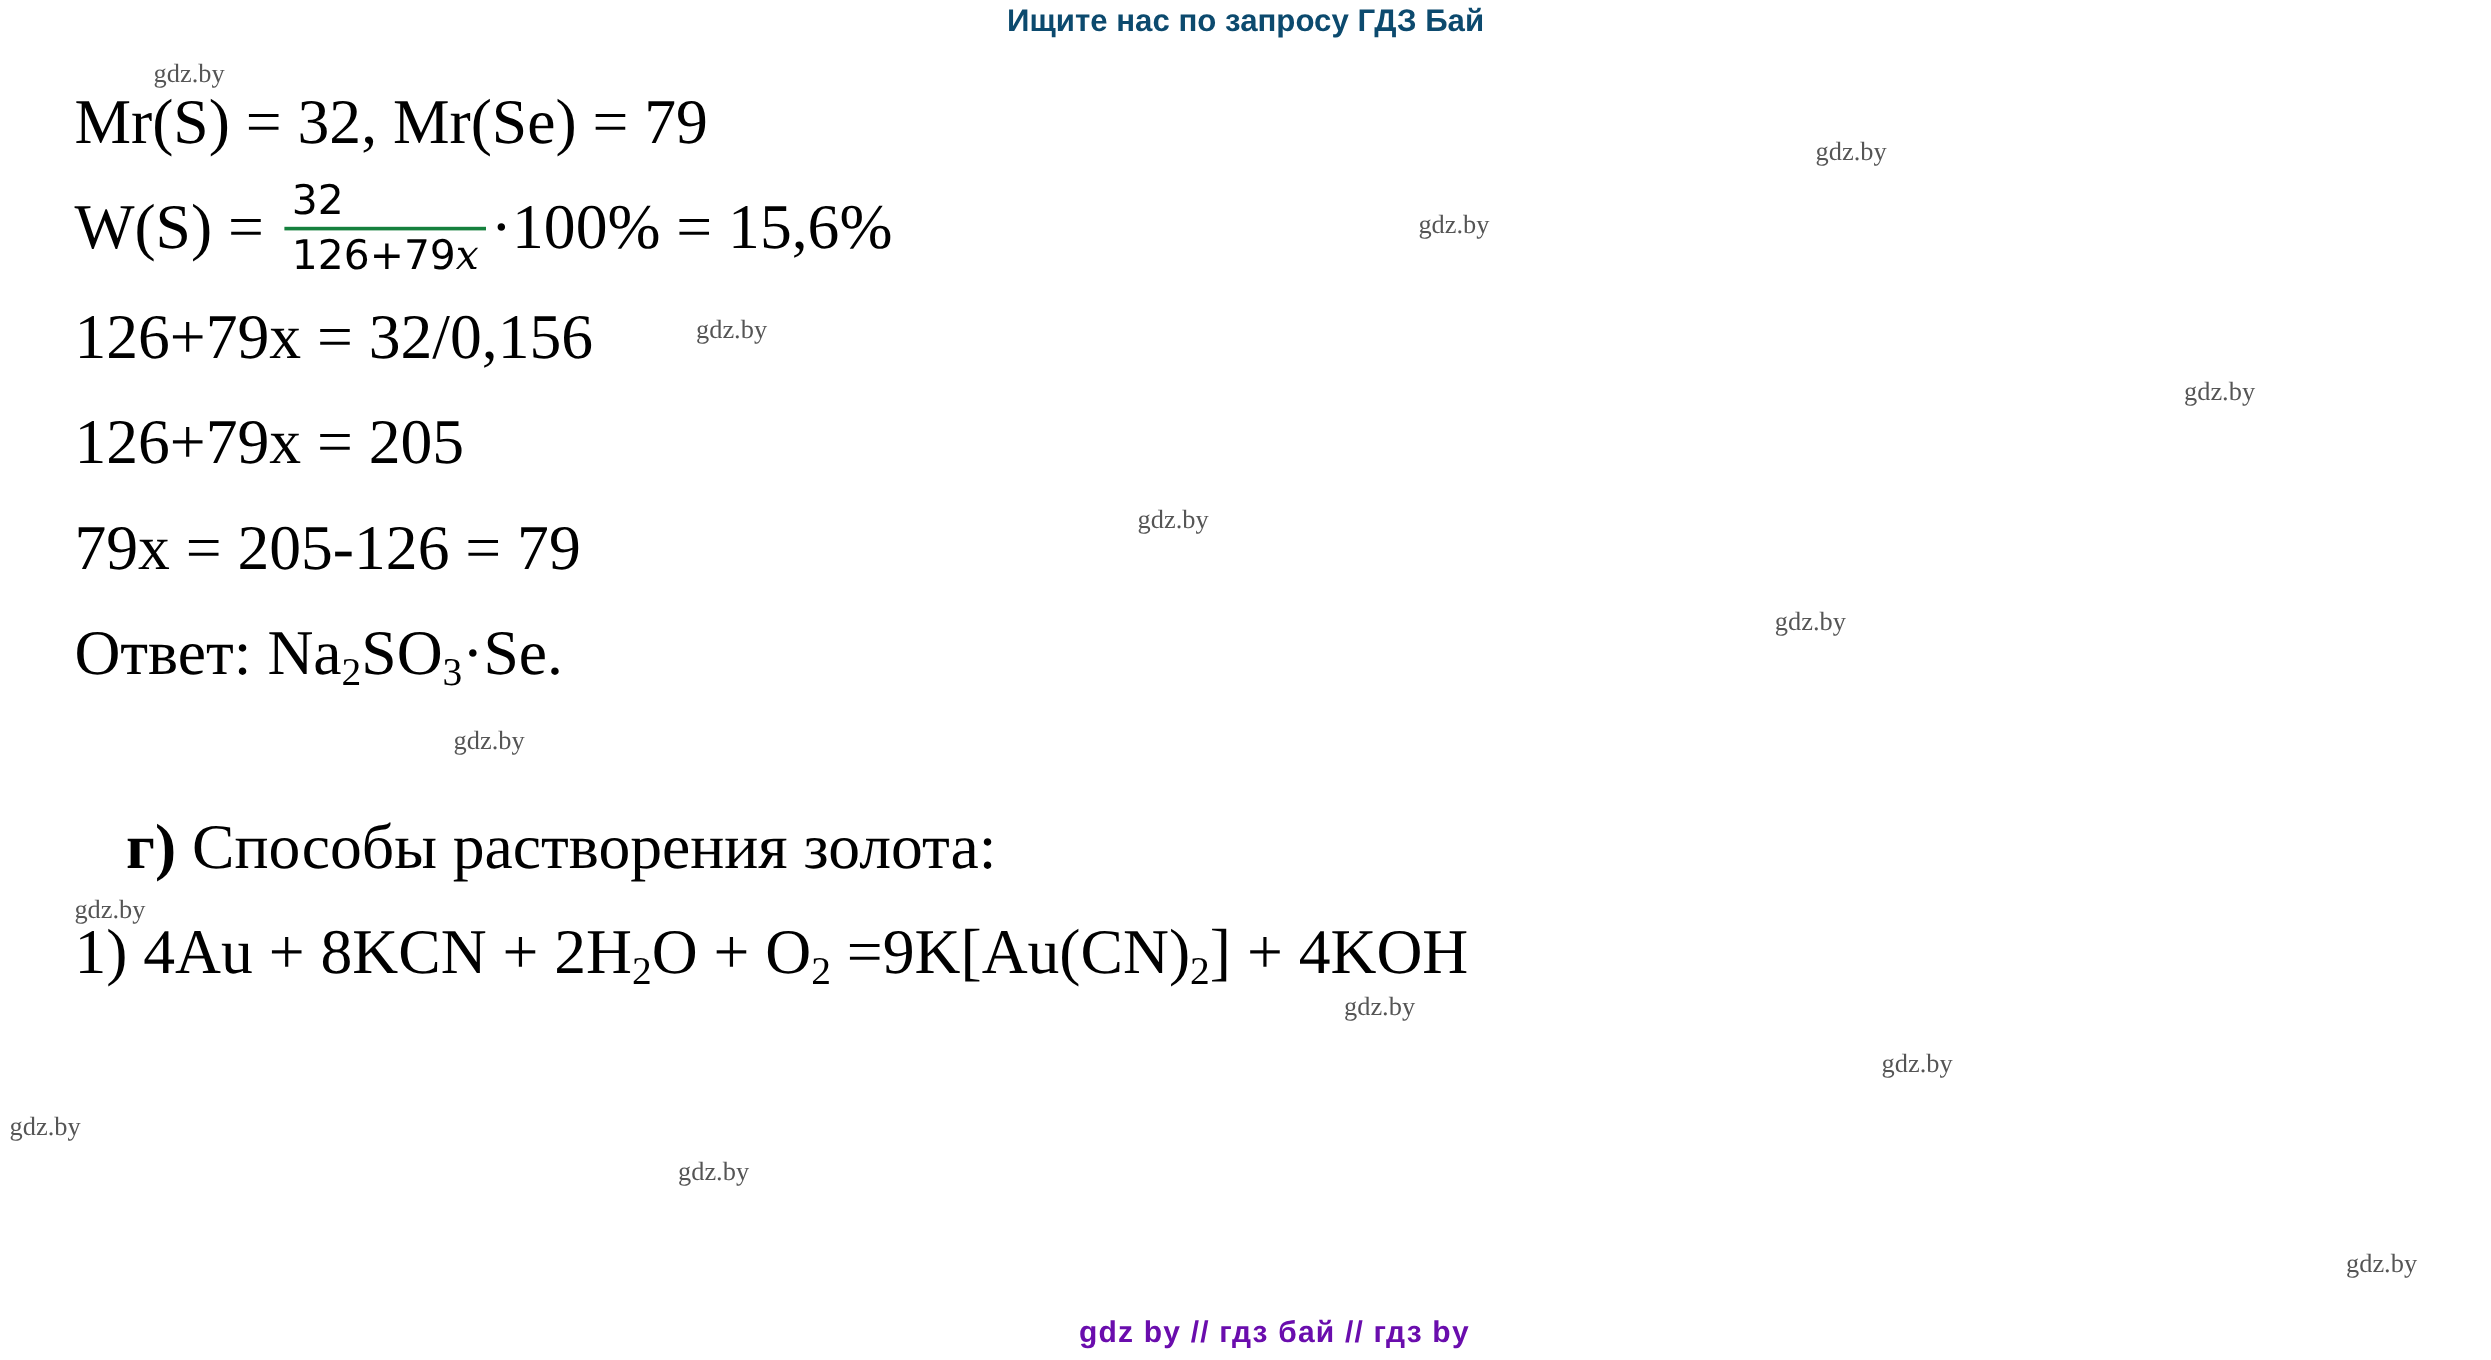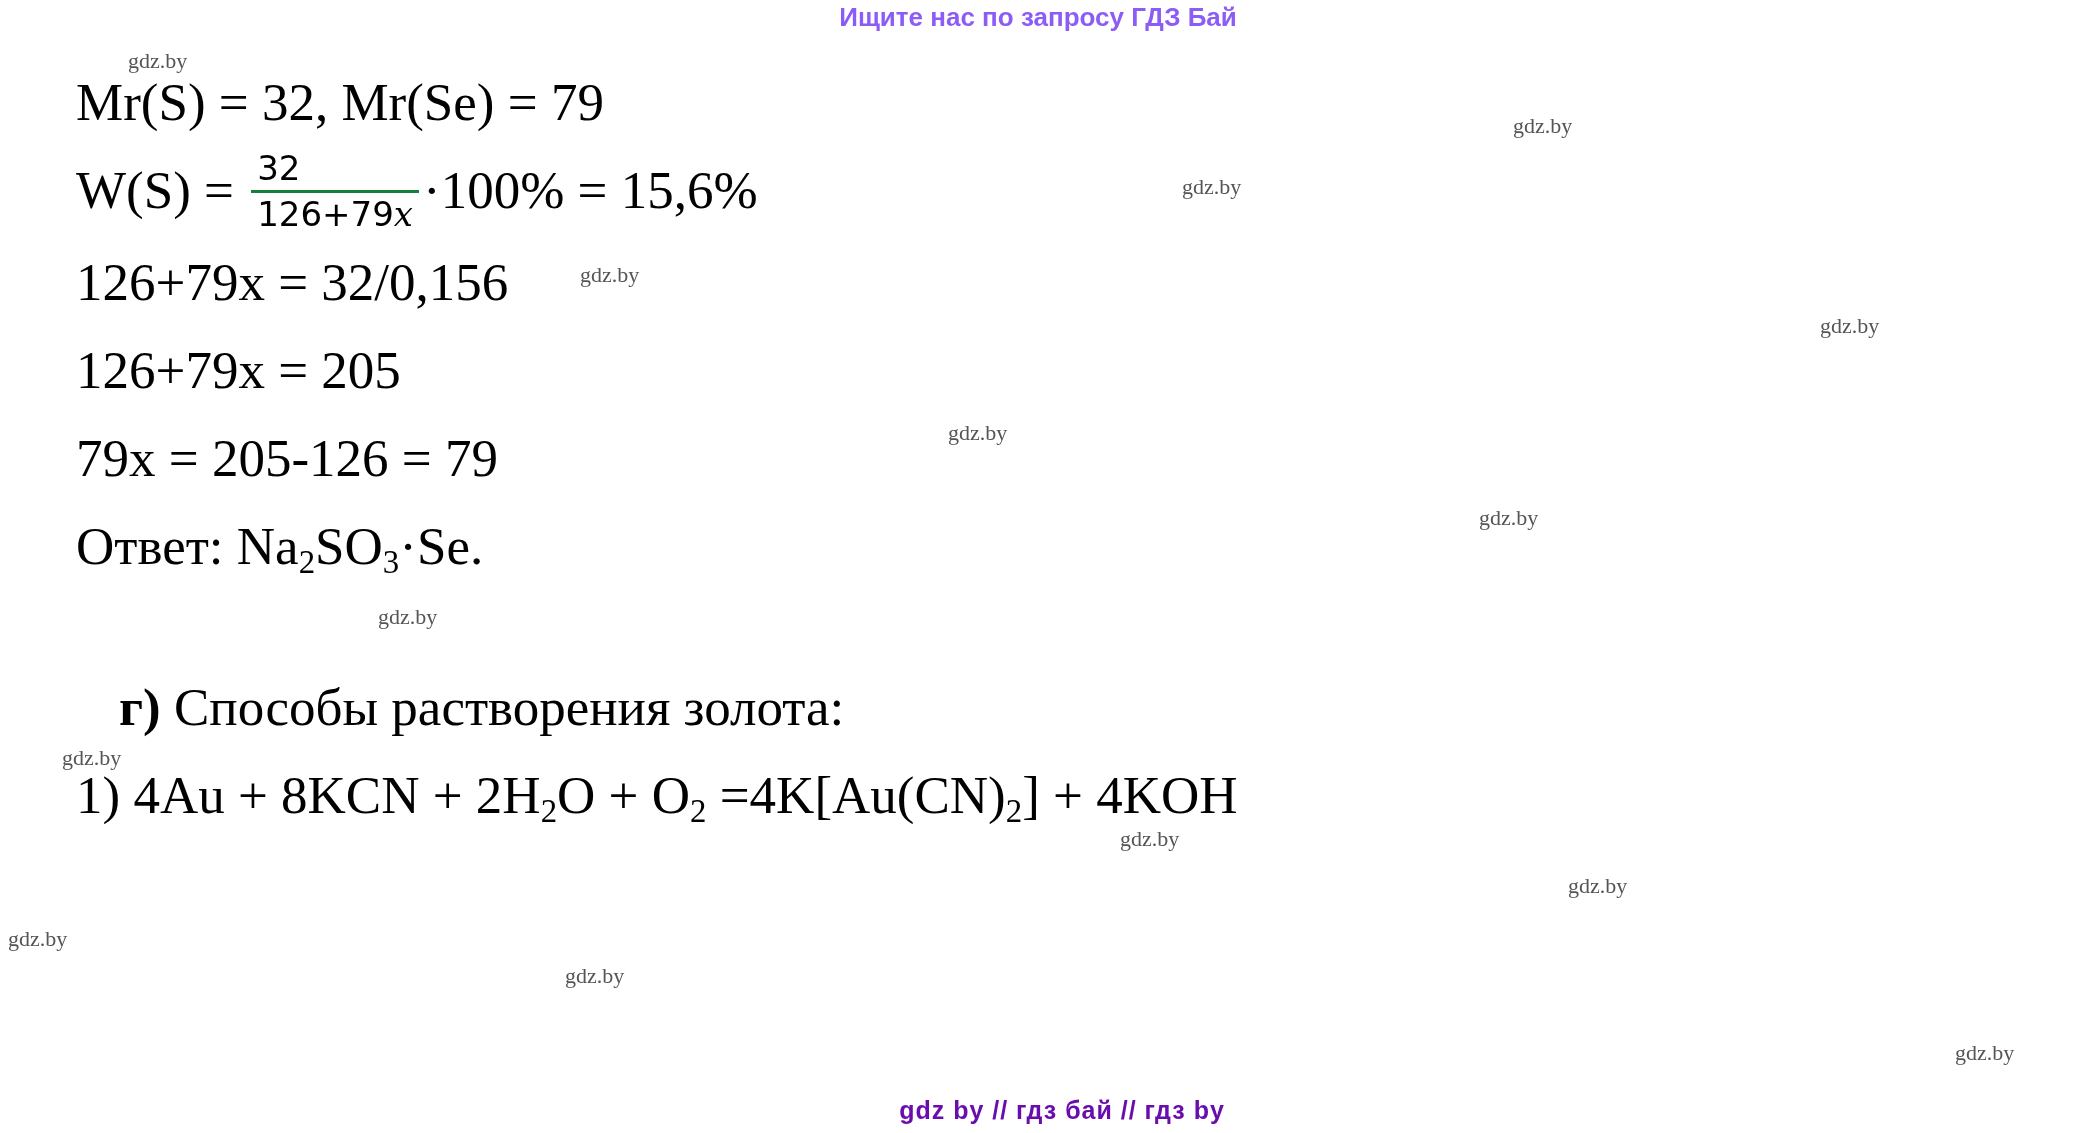--- a/index.html
+++ b/index.html
@@ -15,21 +15,21 @@
     font-family: "Liberation Serif", serif;
     color: #000000;
   }
 
   .header-note {
     position: absolute;
     top: 2px;
     left: 0;
     width: 100%;
     text-align: center;
-    color: #8b5cf6;
+    color: #0c4a6e;
     font-family: "Liberation Sans", sans-serif;
     font-size: 26px;
     font-weight: bold;
   }
 
   .footer-note {
     position: absolute;
     bottom: 8px;
     left: 0;
     width: 100%;
@@ -45,21 +45,21 @@
   .wm {
     position: absolute;
     color: #555555;
     font-family: Liberation Serif, serif;
     font-size: 22px;
     white-space: nowrap;
   }
 
   .content {
     position: absolute;
-    left: 76px;
+    left: 62px;
     top: 58px;
     width: 1900px;
   }
 
   .line {
     font-size: 53px;
     line-height: 88px;
     white-space: nowrap;
   }
 
@@ -119,21 +119,21 @@
 
   <div class="line">
     <span>Ответ: </span><span><span>Na</span><sub>2</sub><span>SO</span><sub>3</sub><span>·Se.</span></span>
   </div>
 
   <div class="line sect">
     <span class="bold">г)</span><span> Способы растворения золота:</span>
   </div>
 
   <div class="line">
-    <span>1)</span><span><span> 4Au + 8KCN + 2H</span><sub>2</sub><span>O + O</span><sub>2</sub><span>  =4K[Au(CN)</span><sub>2</sub><span>] + 4KOH</span></span>
+    <span>1)</span><span><span> 4Au + 8KCN + 2H</span><sub>2</sub><span>O + O</span><sub>2</sub><span>  =9K[Au(CN)</span><sub>2</sub><span>] + 4KOH</span></span>
   </div>
 
 
 </div>
 
 <div id="watermark-layer">
     <div class="wm" style="left: 128px; top: 48px;">gdz.by</div>
     <div class="wm" style="left: 1513px; top: 113px;">gdz.by</div>
     <div class="wm" style="left: 1182px; top: 174px;">gdz.by</div>
     <div class="wm" style="left: 1820px; top: 313px;">gdz.by</div>

